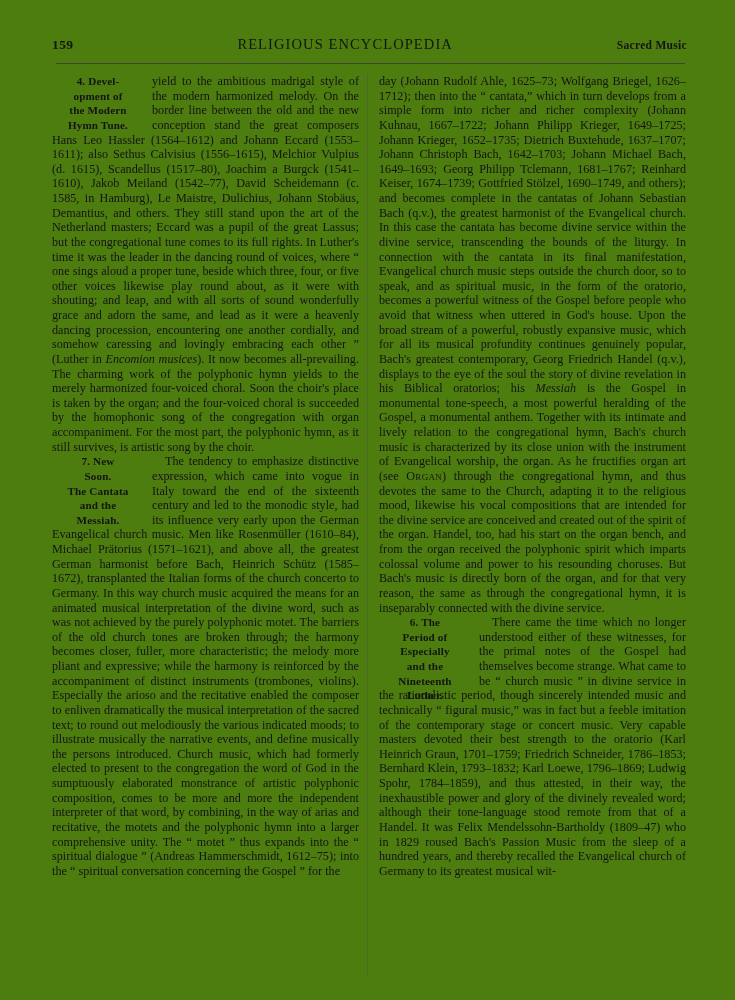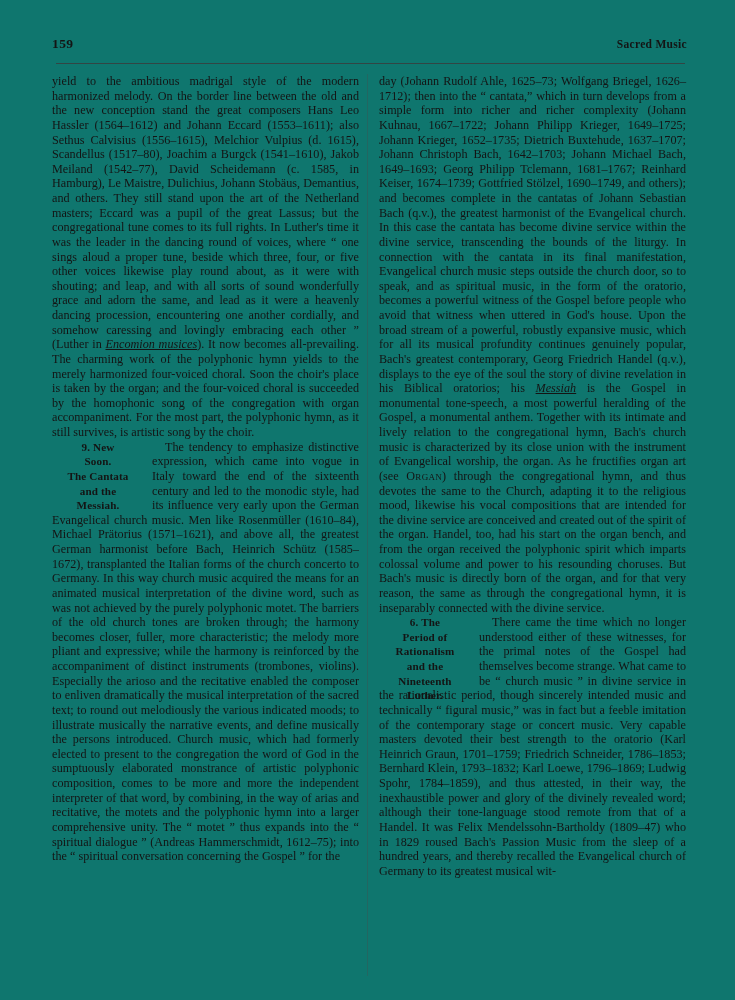--- a/index.html
+++ b/index.html
@@ -13,21 +13,21 @@
     height: 1000px;
     font-family: "Liberation Serif", "DejaVu Serif", serif;
     color: #141414;
     overflow: hidden;
   }
 
   .page {
     position: relative;
     width: 735px;
     height: 1000px;
-    background: #0f766e;
+    background: #4d7c0f;
     box-sizing: border-box;
   }
 
   
   .running-head {
     position: absolute;
     left: 52px;
     right: 48px;
     top: 36px;
     height: 20px;
@@ -94,21 +94,21 @@
     font-size: 12.15px;
     line-height: 14.62px;
     text-align: justify;
     text-justify: inter-word;
     hyphens: none;
     letter-spacing: 0.02px;
   }
   p.indent { text-indent: 13px; }
   p.cont   { text-indent: 0; }
 
-  i, .ital { font-style: italic; text-decoration: underline; }
+  i, .ital { font-style: italic; }
   .smallcaps {
     font-variant: small-caps;
     letter-spacing: 0.3px;
   }
 
   
   .sidenote-block {
     position: relative;
     overflow: hidden;
   }
@@ -128,56 +128,63 @@
   .sidenote.tall6 { height: 73px; }
   .sidenote div { white-space: nowrap; }
 </style>
 </head>
 <body>
 
 <div class="page">
 
   <div class="running-head">
     <span class="folio">159</span>
+    <span class="head-title">RELIGIOUS ENCYCLOPEDIA</span>
     <span class="head-running">Sacred Music</span>
   </div>
 
   <div class="rule"></div>
   <div class="col-divider"></div>
 
   <div class="columns">
 
     <div class="col">
 
       <div class="sidenote-block">
+        <div class="sidenote tall4">
+          <div>4. Devel-</div>
+          <div>opment of</div>
+          <div>the Modern</div>
+          <div>Hymn Tune.</div>
+        </div>
         <p class="cont"><span>yield to the ambitious madrigal style of the modern harmonized melody. On the border line between the old and the new conception stand the great composers Hans Leo Hassler (1564–1612) and Johann Eccard (1553–1611); also Sethus Calvisius (1556–1615), Melchior Vulpius (d. 1615), Scandellus (1517–80), Joachim a Burgck (1541–1610), Jakob Meiland (1542–77), David Scheidemann (c. 1585, in Hamburg), Le Maistre, Dulichius, Johann Stobäus, Demantius, and others. They still stand upon the art of the Netherland masters; Eccard was a pupil of the great Lassus; but the congregational tune comes to its full rights. In Luther's time it was the leader in the dancing round of voices, where “ one sings aloud a proper tune, beside which three, four, or five other voices likewise play round about, as it were with shouting; and leap, and with all sorts of sound wonderfully grace and adorn the same, and lead as it were a heavenly dancing procession, encountering one another cordially, and somehow caressing and lovingly embracing each other ” (Luther in </span><i>Encomion musices</i><span>). It now becomes all-prevailing. The charming work of the polyphonic hymn yields to the merely harmonized four-voiced choral. Soon the choir's place is taken by the organ; and the four-voiced choral is succeeded by the homophonic song of the congregation with organ accompaniment. For the most part, the polyphonic hymn, as it still survives, is artistic song by the choir.</span></p>
       </div>
 
       <div class="sidenote-block">
         <div class="sidenote tall5">
-          <div>9. New</div>
+          <div>7. New</div>
           <div>Soon.</div>
           <div>The Cantata</div>
           <div>and the</div>
           <div>Messiah.</div>
         </div>
         <p class="indent">The tendency to emphasize distinctive expression, which came into vogue in Italy toward the end of the sixteenth century and led to the monodic style, had its influence very early upon the German Evangelical church music. Men like Rosenmüller (1610–84), Michael Prätorius (1571–1621), and above all, the greatest German harmonist before Bach, Heinrich Schütz (1585–1672), transplanted the Italian forms of the church concerto to Germany. In this way church music acquired the means for an animated musical interpretation of the divine word, such as was not achieved by the purely polyphonic motet. The barriers of the old church tones are broken through; the harmony becomes closer, fuller, more characteristic; the melody more pliant and expressive; while the harmony is reinforced by the accompaniment of distinct instruments (trombones, violins). Especially the arioso and the recitative enabled the composer to enliven dramatically the musical interpretation of the sacred text; to round out melodiously the various indicated moods; to illustrate musically the narrative events, and define musically the persons introduced. Church music, which had formerly elected to present to the congregation the word of God in the sumptuously elaborated monstrance of artistic polyphonic composition, comes to be more and more the independent interpreter of that word, by combining, in the way of arias and recitative, the motets and the polyphonic hymn into a larger comprehensive unity. The “ motet ” thus expands into the “ spiritual dialogue ” (Andreas Hammerschmidt, 1612–75); into the “ spiritual conversation concerning the Gospel ” for the</p>
       </div>
 
     </div>
 
     <div class="col">
 
       <p class="cont"><span>day (Johann Rudolf Ahle, 1625–73; Wolfgang Briegel, 1626–1712); then into the “ cantata,” which in turn develops from a simple form into richer and richer complexity (Johann Kuhnau, 1667–1722; Johann Philipp Krieger, 1649–1725; Johann Krieger, 1652–1735; Dietrich Buxtehude, 1637–1707; Johann Christoph Bach, 1642–1703; Johann Michael Bach, 1649–1693; Georg Philipp Tclemann, 1681–1767; Reinhard Keiser, 1674–1739; Gottfried Stölzel, 1690–1749, and others); and becomes complete in the cantatas of Johann Sebastian Bach (q.v.), the greatest harmonist of the Evangelical church. In this case the cantata has become divine service within the divine service, transcending the bounds of the liturgy. In connection with the cantata in its final manifestation, Evangelical church music steps outside the church door, so to speak, and as spiritual music, in the form of the oratorio, becomes a powerful witness of the Gospel before people who avoid that witness when uttered in God's house. Upon the broad stream of a powerful, robustly expansive music, which for all its musical profundity continues genuinely popular, Bach's greatest contemporary, Georg Friedrich Handel (q.v.), displays to the eye of the soul the story of divine revelation in his Biblical oratorios; his </span><i>Messiah</i><span> is the Gospel in monumental tone-speech, a most powerful heralding of the Gospel, a monumental anthem. Together with its intimate and lively relation to the congregational hymn, Bach's church music is characterized by its close union with the instrument of Evangelical worship, the organ. As he fructifies organ art (see </span><span class="smallcaps">Organ</span><span>) through the congregational hymn, and thus devotes the same to the Church, adapting it to the religious mood, likewise his vocal compositions that are intended for the divine service are conceived and created out of the spirit of the organ. Handel, too, had his start on the organ bench, and from the organ received the polyphonic spirit which imparts colossal volume and power to his resounding choruses. But Bach's music is directly born of the organ, and for that very reason, the same as through the congregational hymn, it is inseparably connected with the divine service.</span></p>
 
       <div class="sidenote-block">
         <div class="sidenote tall6">
           <div>6. The</div>
           <div>Period of</div>
-          <div>Rationalism</div>
+          <div>Especially</div>
           <div>and the</div>
           <div>Nineteenth</div>
           <div>Luther.</div>
         </div>
         <p class="indent">There came the time which no longer understood either of these witnesses, for the primal notes of the Gospel had themselves become strange. What came to be “ church music ” in divine service in the rationalistic period, though sincerely intended music and technically “ figural music,” was in fact but a feeble imitation of the contemporary stage or concert music. Very capable masters devoted their best strength to the oratorio (Karl Heinrich Graun, 1701–1759; Friedrich Schneider, 1786–1853; Bernhard Klein, 1793–1832; Karl Loewe, 1796–1869; Ludwig Spohr, 1784–1859), and thus attested, in their way, the inexhaustible power and glory of the divinely revealed word; although their tone-language stood remote from that of a Handel. It was Felix Mendelssohn-Bartholdy (1809–47) who in 1829 roused Bach's Passion Music from the sleep of a hundred years, and thereby recalled the Evangelical church of Germany to its greatest musical wit-</p>
       </div>
 
     </div>
 
   </div>

